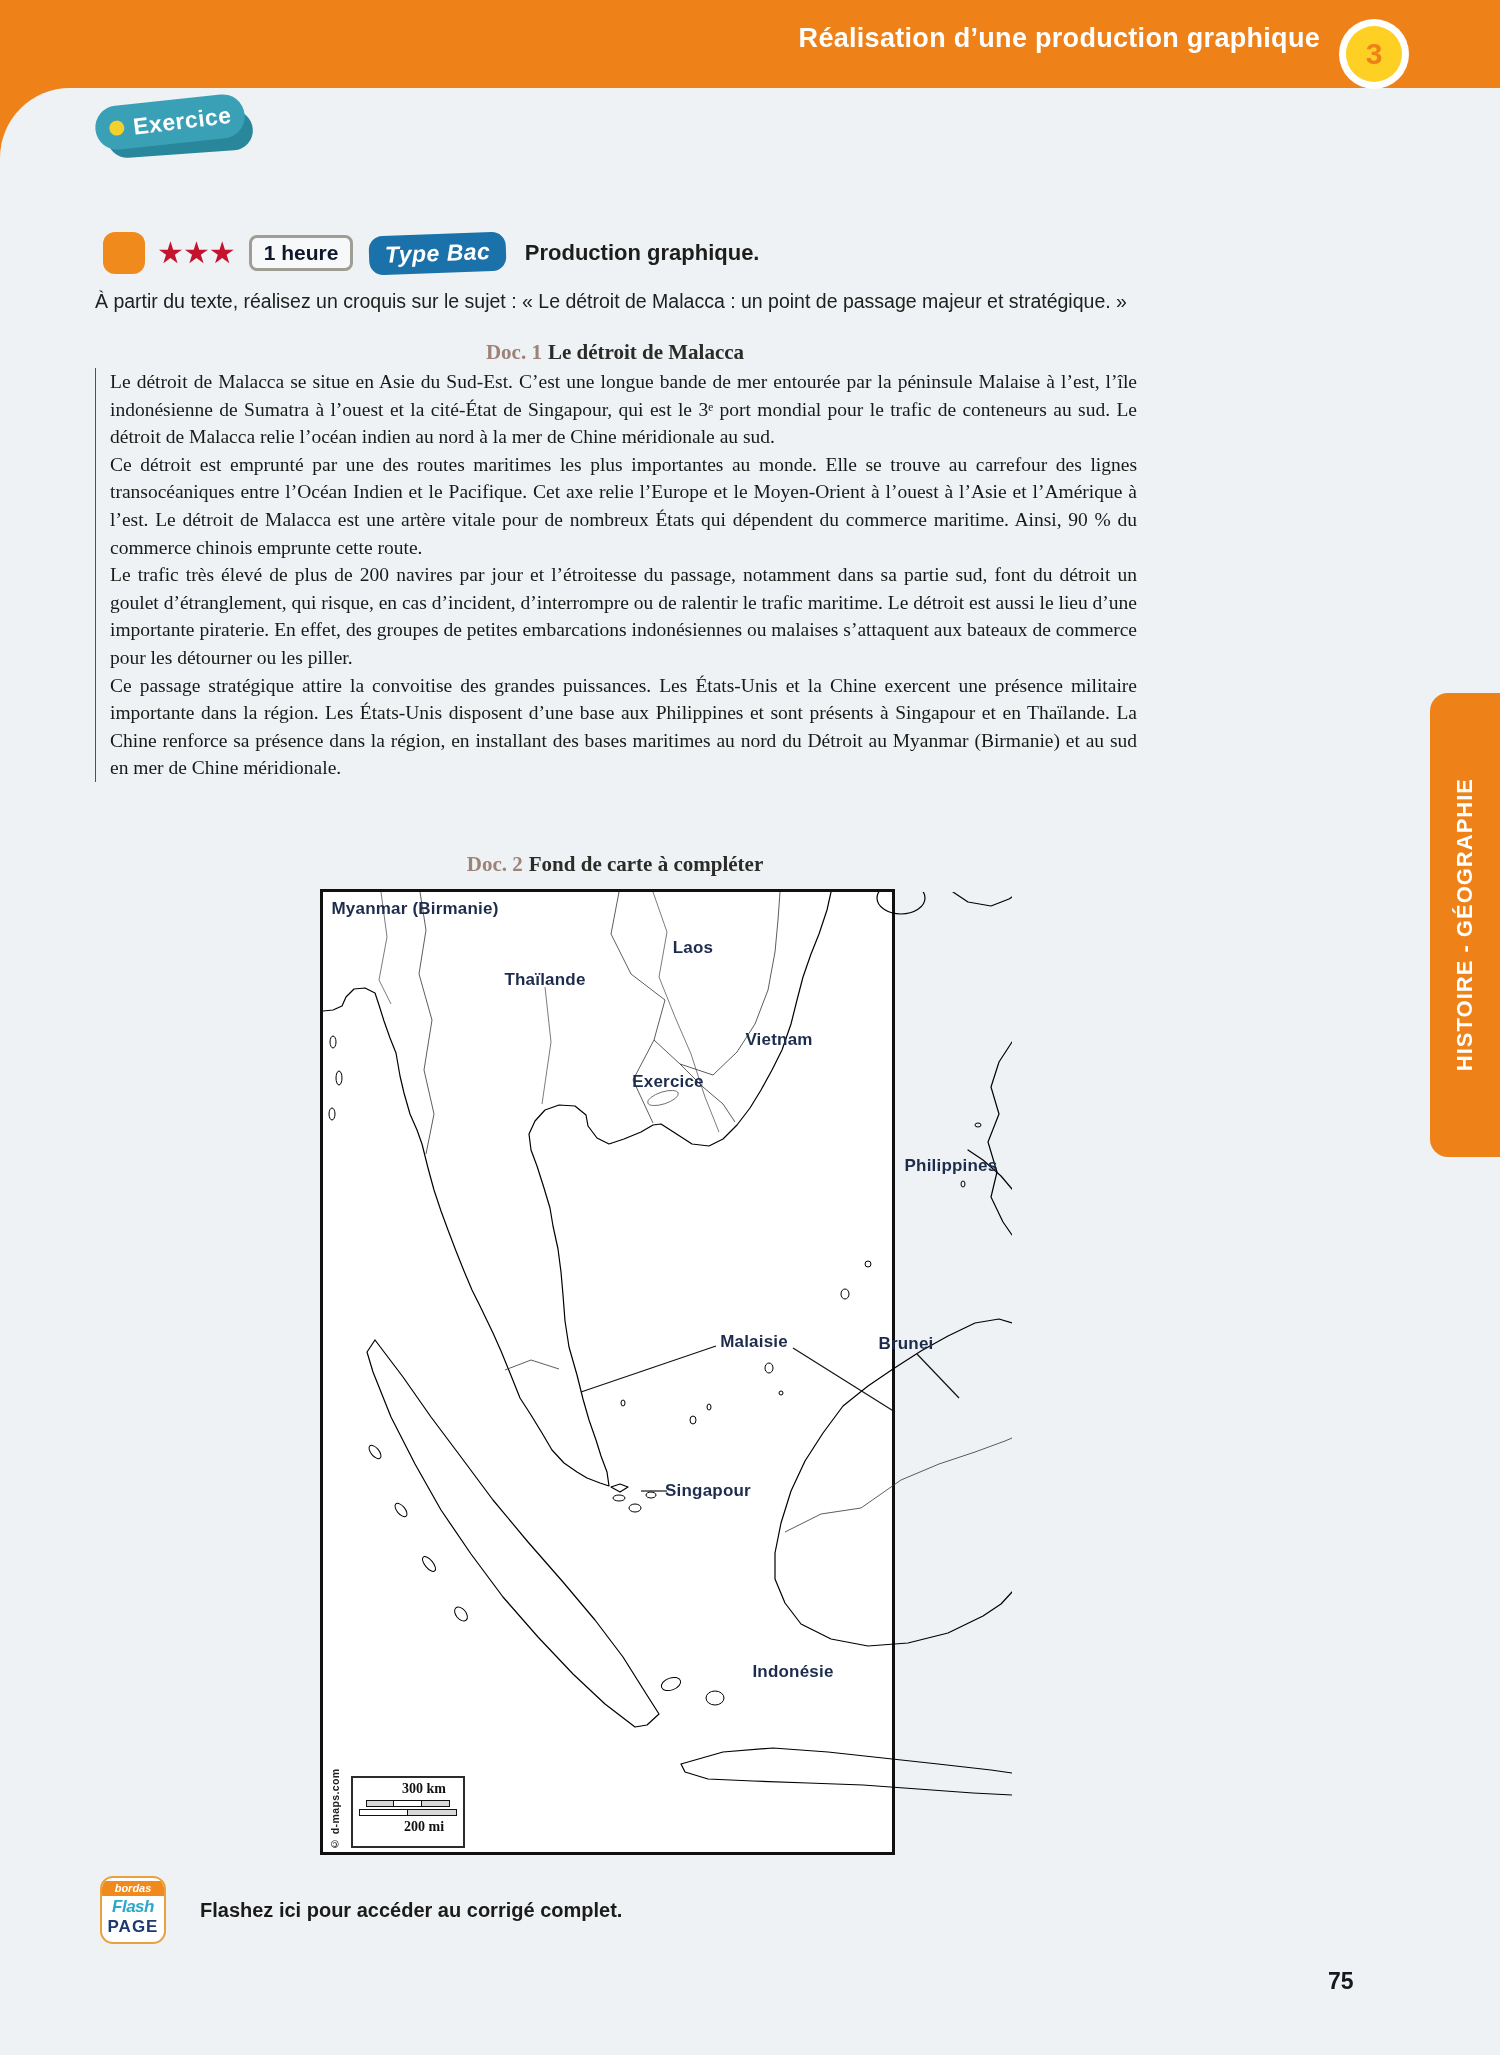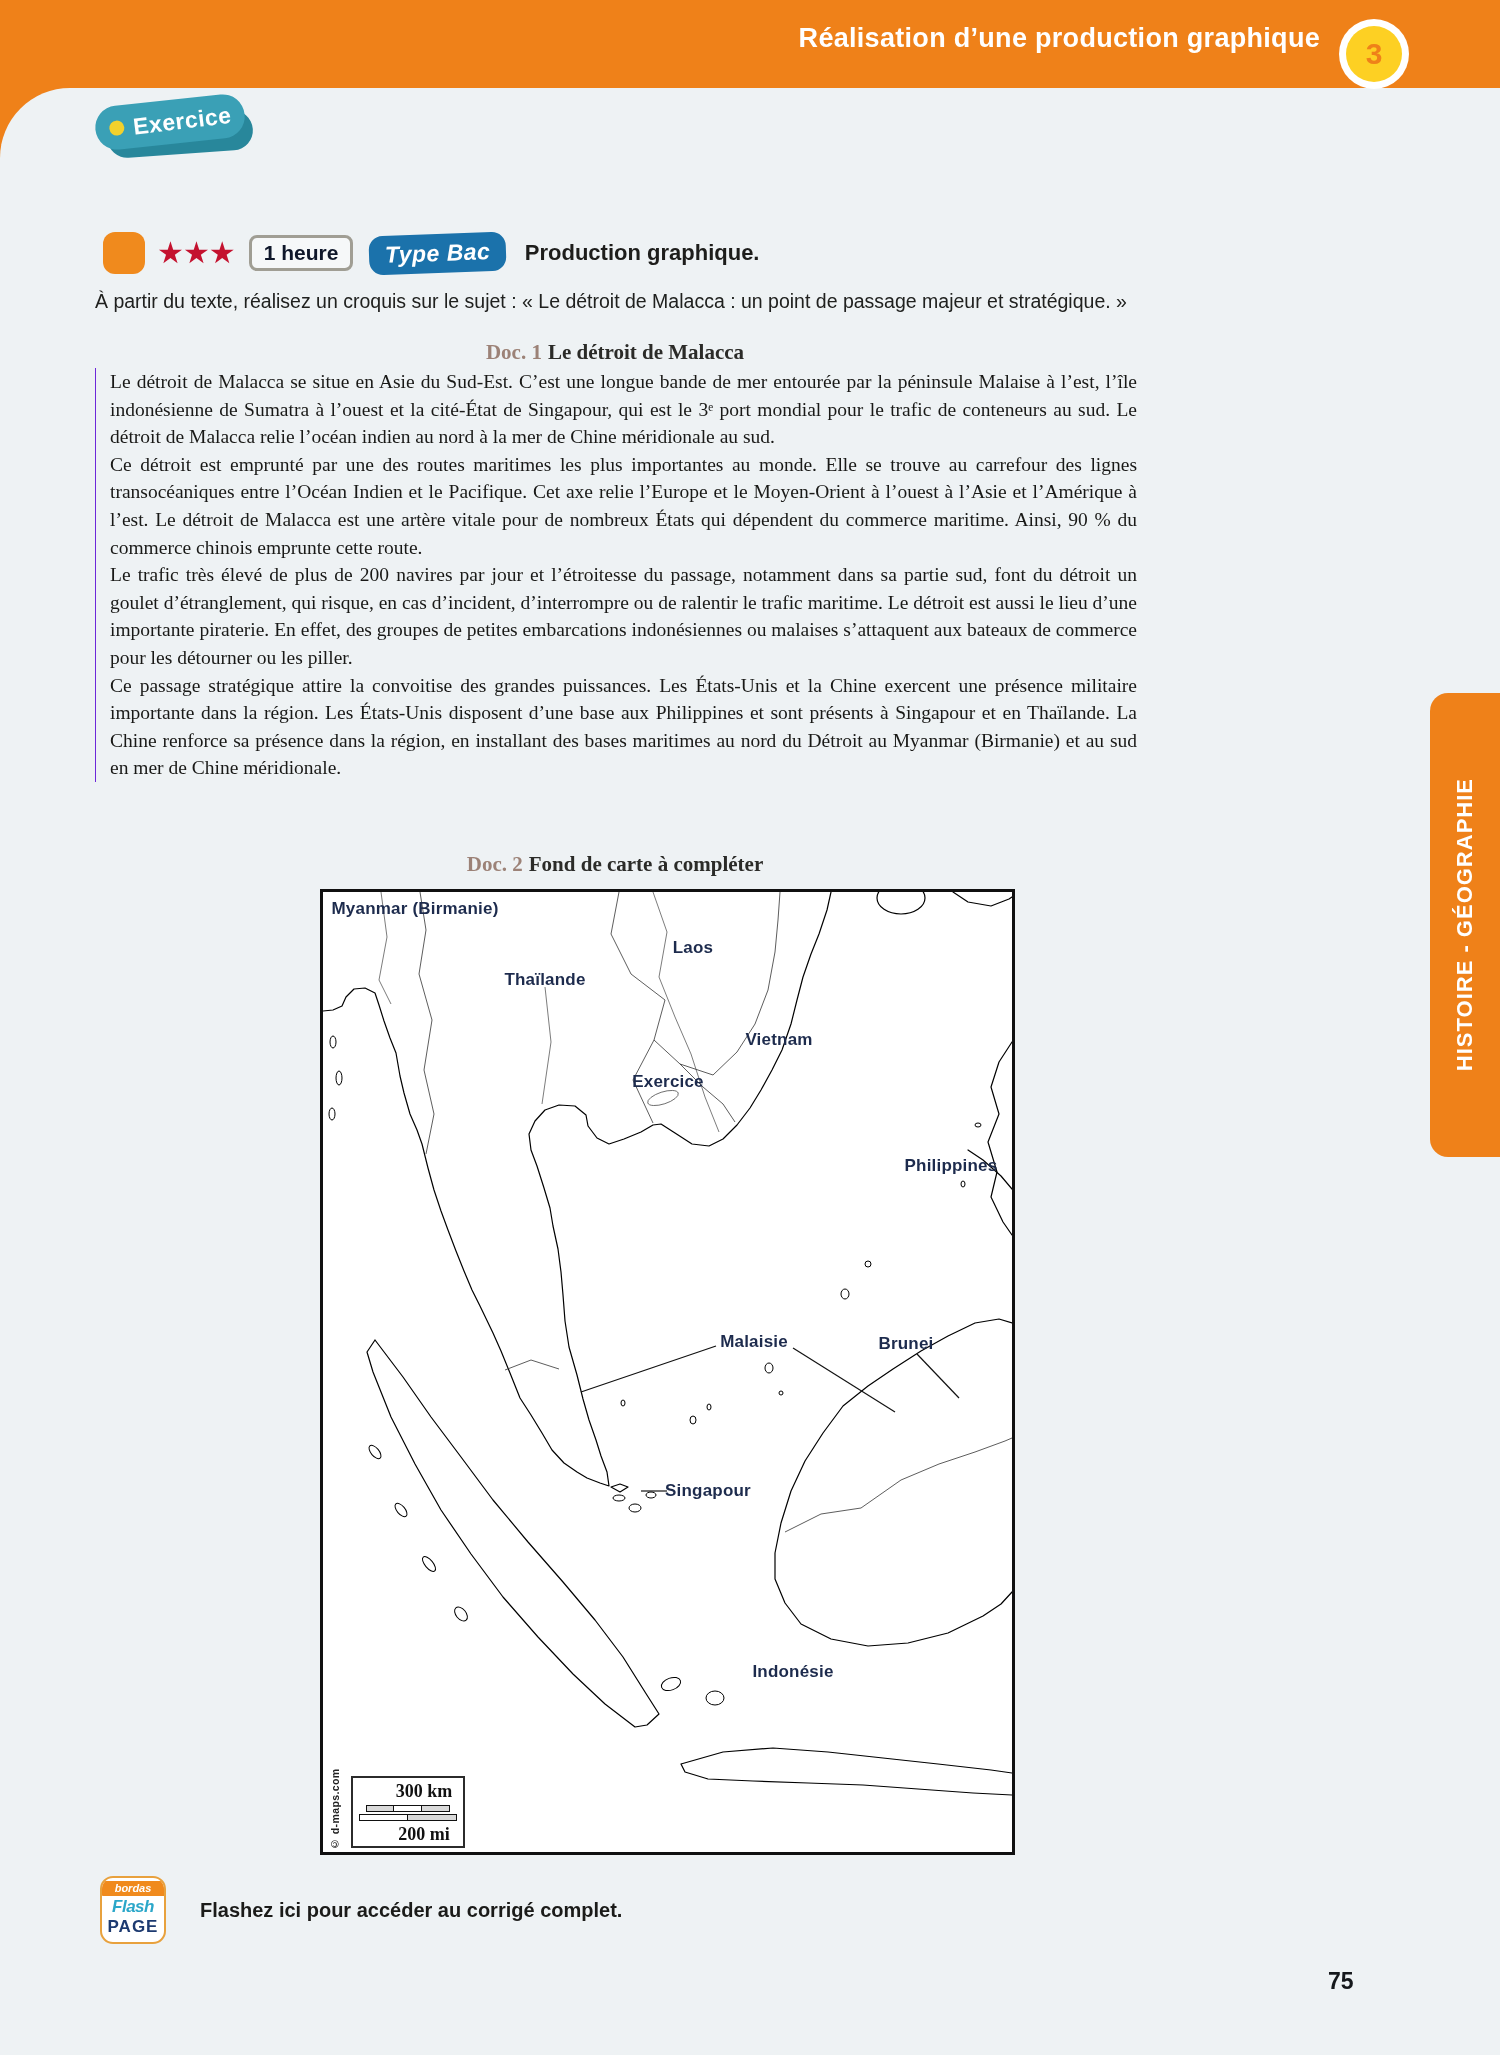--- a/index.html
+++ b/index.html
@@ -46,29 +46,29 @@
   .doc2-heading { top:852px; }
   
   .doc1-body {
     position:absolute; left:95px; top:368px; width:1042px; z-index:3;
     border-left:1px solid #6d28d9; padding-left:14px;
     font-family:"Liberation Serif", serif; font-size:19.5px; line-height:27.6px;
     color:#191917; text-align:justify;
   }
   .doc1-body p { margin:0; }
   
-  .map-box { position:absolute; left:320px; top:889px; width:695px; height:966px; background:#ffffff; border:3px solid #101010; z-index:3; }
+  .map-box { position:absolute; left:320px; top:889px; width:575px; height:966px; background:#ffffff; border:3px solid #101010; z-index:3; }
   .map-inner { position:absolute; left:0; top:0; width:689px; height:960px; }
   .map-inner svg { position:absolute; left:0; top:0; }
   .map-label {
     position:absolute; transform:translate(-50%,-50%); white-space:nowrap;
     color:#1d2b4d; font-size:17px; font-weight:bold; letter-spacing:.2px; z-index:2;
   }
   .scale-box { position:absolute; left:28px; top:884px; width:114px; height:72px; border:2px solid #2b2b2b; background:#fff; z-index:2; }
-  .scale-km, .scale-mi { text-align:center; font-family:"Liberation Serif", serif; font-size:18px; font-weight:bold; color:#111;margin-left:32px; }
+  .scale-km, .scale-mi { text-align:center; font-family:"Liberation Serif", serif; font-size:14px; font-weight:bold; color:#111;margin-left:32px; }
   .scale-km { margin-top:3px; }
   .scale-mi { margin-top:3px; }
   .bar { display:flex; justify-content:center; }
   .bar1 { margin-top:3px; }
   .bar2 { margin-top:2px; }
   .seg { height:7px; border:1px solid #111; }
   .bar1 .seg { width:28px; }
   .bar2 .seg { width:49px; }
   .seg + .seg { border-left:none; }
   .seg.g { background:#d9d9d9; } .seg.w { background:#fff; }

